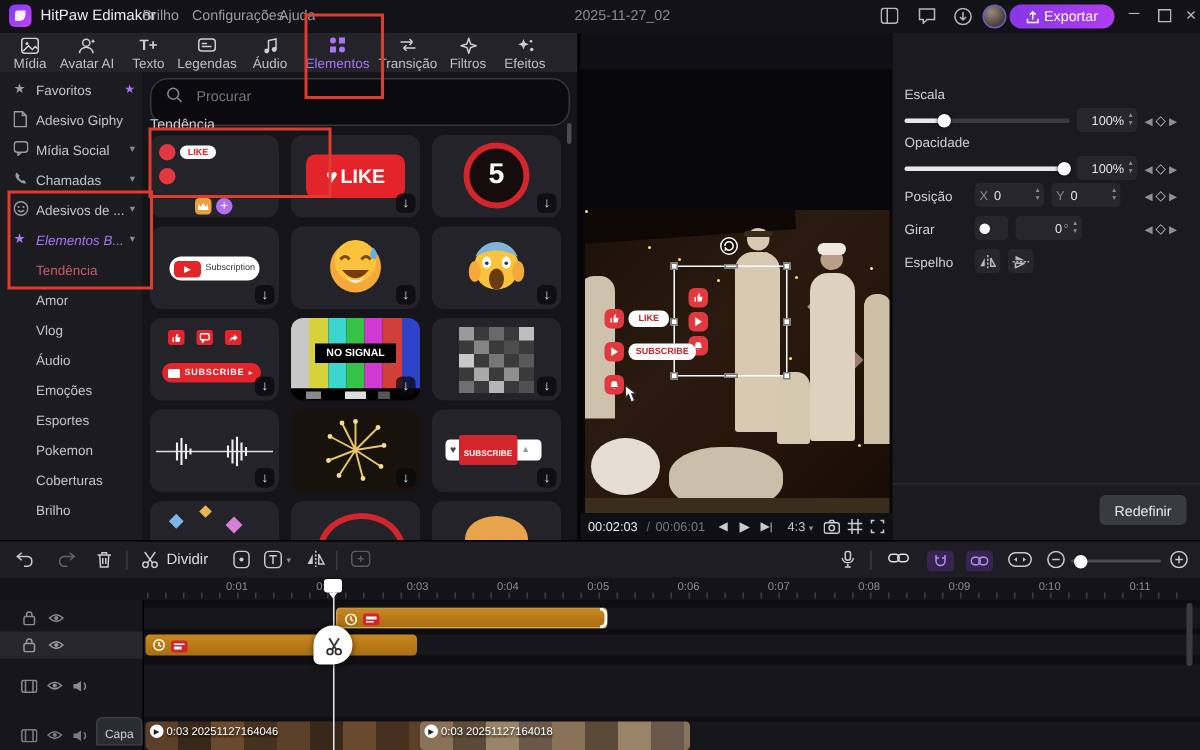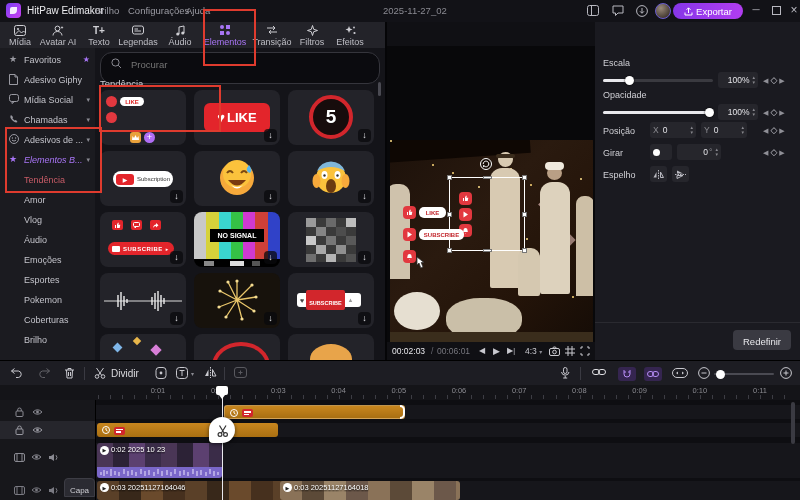--- a/index.html
+++ b/index.html
@@ -913,32 +913,20 @@
       <svg class="abs" style="left:5px;top:3px;" width="8" height="8">
           <circle cx="4" cy="4" r="3.5" fill="none" stroke="#fff"></circle>
           <path d="M4 2 V4 L5.5 5" stroke="#fff" fill="none"></path>
         </svg>
       <i class="abs" style="left:17px;top:3.5px;width:11px;height:8px;background:#d2262c;border-radius:2px;">
           <i class="abs" style="left:2px;top:2px;width:7px;height:1.5px;background:#fff;"></i>
           <i class="abs" style="left:2px;top:4.7px;width:5px;height:1.5px;background:#fff;"></i>
         </i>
     </div>
 
-    <div class="abs" style="left:97px;top:43px;width:125px;height:35px;border-radius:3px;overflow:hidden;">
-      <div class="abs" style="left:0;top:0;width:125px;height:24px;background:repeating-linear-gradient(90deg,#4a3656 0 16px,#2c2236 16px 32px,#5c4070 32px 48px,#3a2c48 48px 64px);"></div>
-      <span class="playbadge">▶</span>
-      <span class="cliplabel">0:02 2025 10 23</span>
-      <div class="abs" style="left:0;top:24px;width:125px;height:11px;background:#7a67c9;">
-        <svg width="125" height="11">
-            <g stroke="#d9d0f5" stroke-width="1.2">
-              <path d="M4 8 V5 M7 9 V3 M10 7 V4 M14 9 V2 M18 8 V4 M22 9 V5 M27 7 V2 M31 9 V4 M35 8 V3 M39 9 V5 M44 7 V2 M48 9 V4 M52 8 V3 M57 9 V5 M61 7 V2 M65 9 V4 M70 8 V3 M74 9 V5 M78 7 V2 M83 9 V4 M87 8 V3 M91 9 V5 M96 7 V2 M100 9 V4 M104 8 V3 M109 9 V5 M113 7 V2 M117 9 V4 M121 8 V5" fill="none"></path>
-            </g>
-          </svg>
-      </div>
-    </div>
 
     <div class="abs" style="left:97px;top:81px;width:181px;height:19px;border-radius:3px;overflow:hidden;background:repeating-linear-gradient(90deg,#5a4028 0 22px,#38281a 22px 44px,#6a4a2c 44px 66px,#46301e 66px 88px);padding-left:47px;">
       <span class="playbadge" style="top:2px;"></span>
         <span class="abs" style="left:5.5px;top:4px;color:#222;font-size:5px;">▶</span>
       <span class="cliplabel">0:03 20251127164046</span>
     </div>
     <div class="abs" style="left:280px;top:81px;width:180px;height:19px;border-radius:3px;overflow:hidden;background:repeating-linear-gradient(90deg,#8a7258 0 22px,#5c4a38 22px 44px,#9a8468 44px 66px,#6c584a 66px 88px);">
       <span class="playbadge" style="top:2px;"></span>
         <span class="abs" style="left:5.5px;top:4px;color:#222;font-size:5px;">▶</span>
       <span class="cliplabel">0:03 20251127164018</span>

